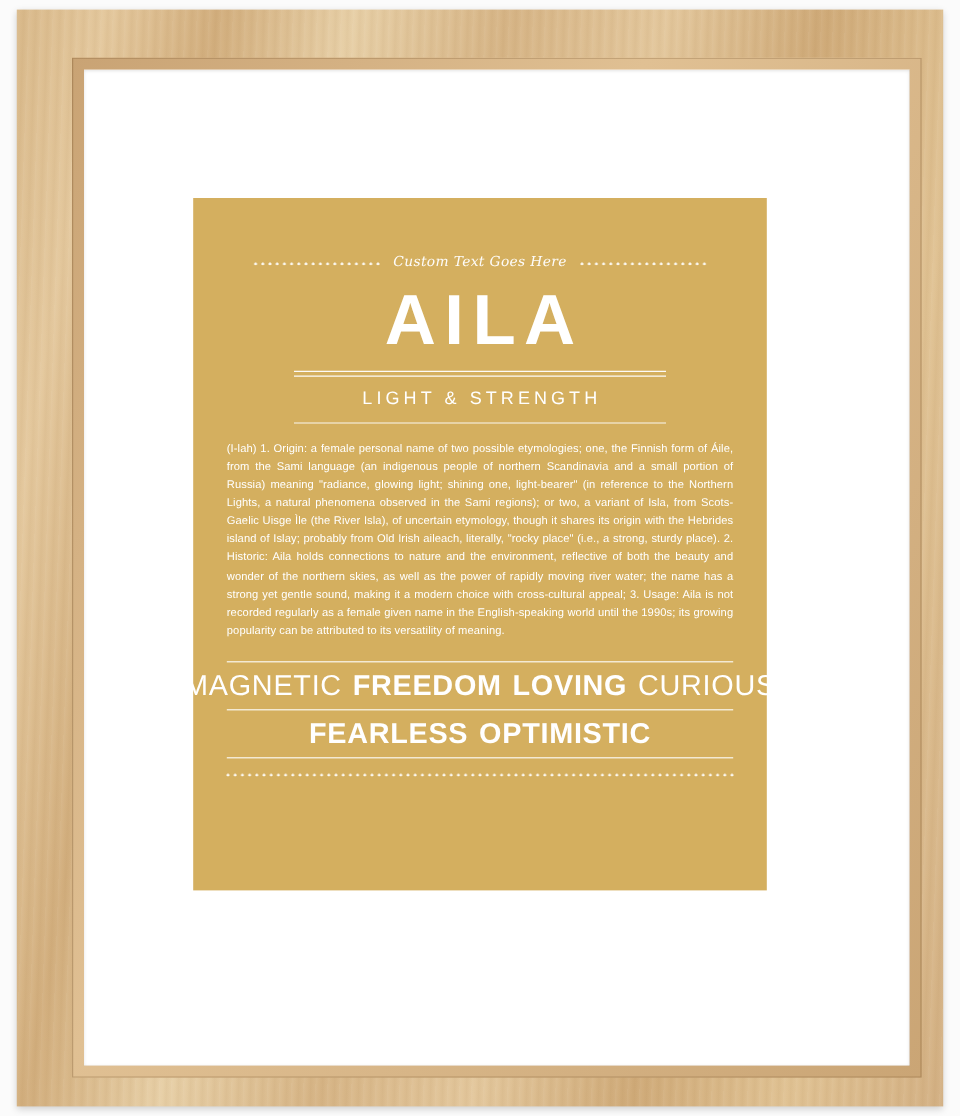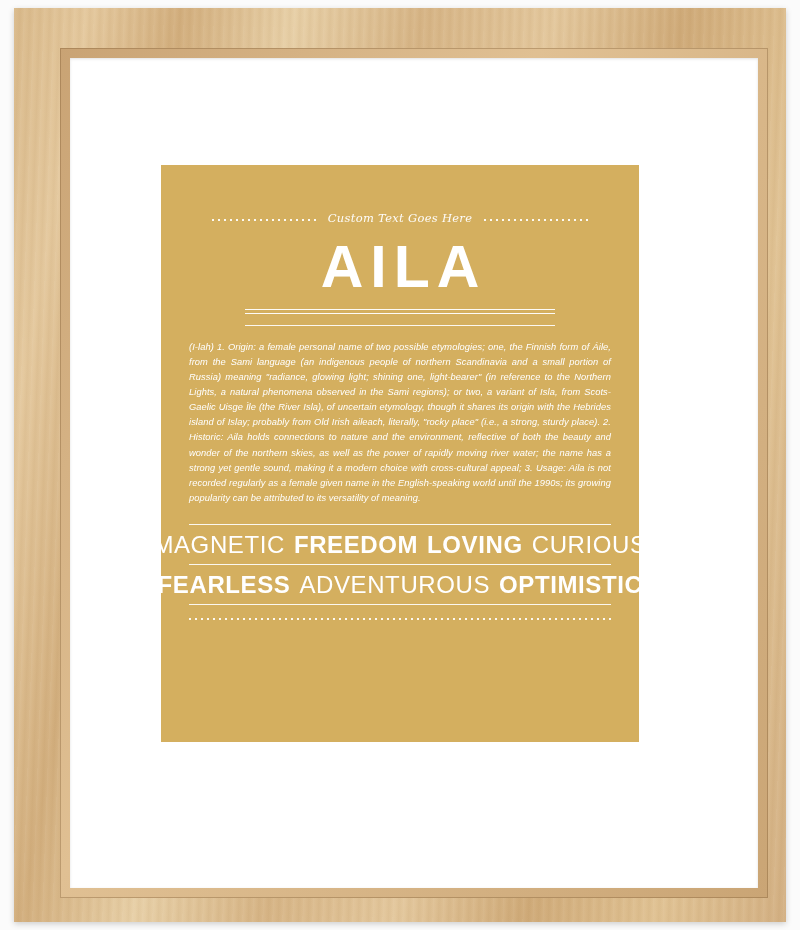--- a/index.html
+++ b/index.html
@@ -158,21 +158,20 @@
     height: 0;
   }
 
   .body-text {
     font-size: 9.3px;
     line-height: 1.62;
     text-align: justify;
     letter-spacing: .08px;
     padding: 0 2px;
     color: #ffffff;
-    font-style: italic;
   }
 
   
   .traits {
     margin-top: 18px;
   }
   .trait-sep {
     height: 1px;
     background: rgba(255,255,255,0.9);
     margin: 0 2px;
@@ -219,20 +218,21 @@
       <span class="custom-text">Custom Text Goes Here</span>
       <span class="dotline"></span>
     </div>
 
     <div class="name">AILA</div>
 
     <div class="rule-wrap">
       <div class="rule"></div>
     </div>
 
+    <div class="meaning">LIGHT &amp; STRENGTH</div>
 
     <div class="rule-wrap below">
       <div class="rule-thin"></div>
     </div>
 
     <div class="body-text">(I-lah)  1. Origin:  a female personal name of two possible etymologies; one, the Finnish form of Áile, from the Sami language (an indigenous people of northern Scandinavia and a small portion of Russia) meaning "radiance, glowing light; shining one, light-bearer" (in reference to the Northern Lights, a natural phenomena observed in the Sami regions); or two, a variant of Isla, from Scots-Gaelic Uisge Ìle (the River Isla), of uncertain etymology, though it shares its origin with the Hebrides island of Islay; probably from Old Irish aileach, literally, "rocky place" (i.e., a strong, sturdy place).  2. Historic:  Aila holds connections to nature and the environment, reflective of both the beauty and wonder of the northern skies, as well as the power of rapidly moving river water; the name has a strong yet gentle sound, making it a modern choice with cross-cultural appeal;  3. Usage:  Aila is not recorded regularly as a female given name in the English-speaking world until the 1990s; its growing popularity can be attributed to its versatility of meaning.</div>
 
     <div class="traits">
       <div class="trait-sep"></div>
 
@@ -240,21 +240,20 @@
         <span class="trait light">MAGNETIC</span>
         <span class="trait bold">FREEDOM</span>
         <span class="trait bold">LOVING</span>
         <span class="trait light">CURIOUS</span>
       </div>
 
       <div class="trait-sep"></div>
 
       <div class="trait-row">
         <span class="trait bold">FEARLESS</span>
-        <span class="trait light">ADVENTUROUS</span>
         <span class="trait bold">OPTIMISTIC</span>
       </div>
 
       <div class="trait-sep"></div>
 
 
       <div class="bottom-dots"></div>
     </div>
 
   </div>

